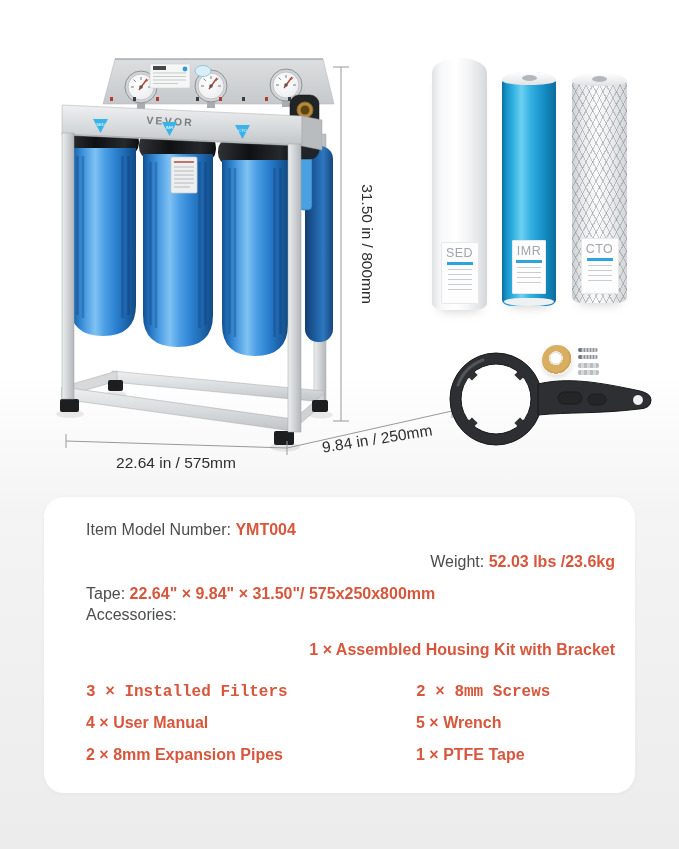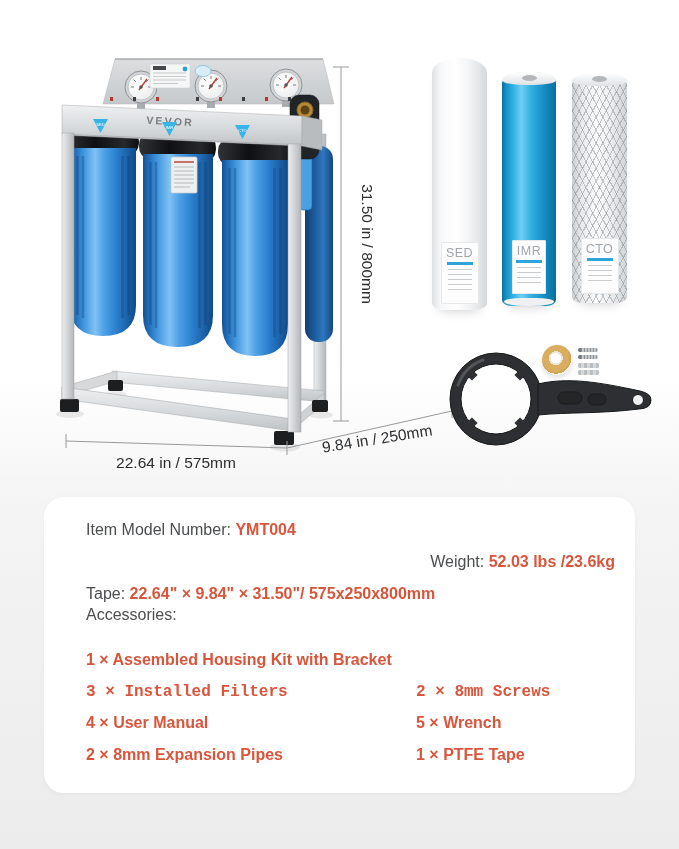--- a/index.html
+++ b/index.html
@@ -313,21 +313,21 @@
     </div>
     <div class="spec-row" style="top:56px;text-align:right;">
       <span class="lbl">Weight: </span><span class="val">52.03 lbs /23.6kg</span>
     </div>
     <div class="spec-row" style="top:88px;">
       <span class="lbl">Tape: </span><span class="val">22.64" × 9.84" × 31.50"/ 575x250x800mm</span>
     </div>
     <div class="spec-row" style="top:109px;">
       <span class="lbl">Accessories:</span>
     </div>
-    <div class="spec-row" style="top:154px;">
+    <div class="spec-row" style="top:144px;text-align:right;">
       <span class="val">1 × Assembled Housing Kit with Bracket</span>
     </div>
     <div class="spec-row" style="top:186px;font-family:Liberation Mono, monospace;">
       <span class="val">3 × Installed Filters</span>
       <span class="val acc-right">2 × 8mm Screws</span>
     </div>
     <div class="spec-row" style="top:217px;">
       <span class="val">4 × User Manual</span>
       <span class="val acc-right">5 × Wrench</span>
     </div>

